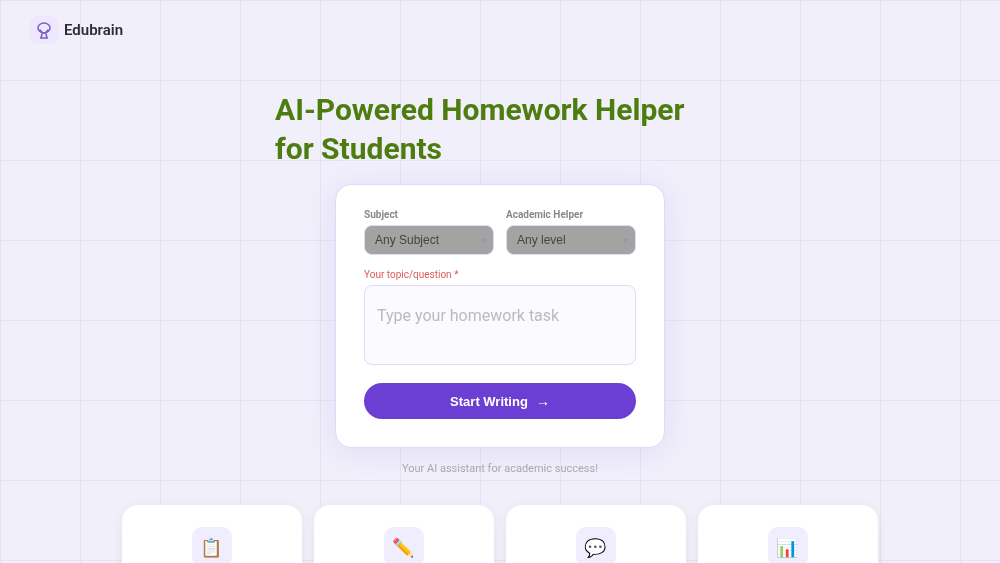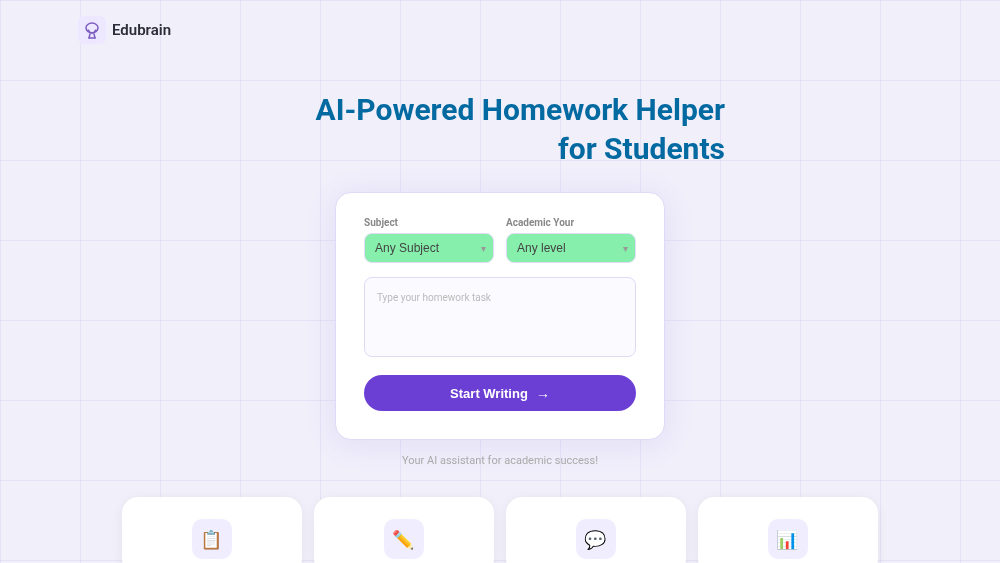--- a/index.html
+++ b/index.html
@@ -23,21 +23,20 @@
       height: 100%;
     }
 
     
     .navbar {
       position: relative;
       z-index: 10;
       display: flex;
       align-items: flex-start;
       padding: 16px 30px;
-      margin-left: 48px;
     }
     .logo-area {
       display: flex;
       align-items: center;
       gap: 6px;
     }
     .logo-icon {
       width: 28px;
       height: 28px;
       color: #7c5cbf;
@@ -54,25 +53,25 @@
       z-index: 10;
       display: flex;
       flex-direction: column;
       align-items: center;
       padding-top: 30px;
     }
 
     .hero-title {
       font-size: 30px;
       font-weight: 700;
-      color: #0369a1;
-      text-align: right;
+      color: #4d7c0f;
+      text-align: left;
       line-height: 1.3;
       max-width: 450px;
-      margin-bottom: 24px;
+      margin-bottom: 16px;
     }
 
     
     .card {
       background: white;
       border-radius: 16px;
       padding: 24px 28px 28px;
       width: 330px;
       box-shadow: 0 4px 30px rgba(130, 100, 220, 0.12);
       border: 1.5px solid #e0d9f7;
@@ -97,21 +96,21 @@
       font-weight: 700;
     }
 
     .select-wrapper {
       position: relative;
     }
 
     .select-field {
       width: 100%;
       appearance: none;
-      background: #86efac;
+      background: #a3a3a3;
       border: 1px solid #e0daf5;
       border-radius: 8px;
       padding: 7px 28px 7px 10px;
       font-size: 12px;
       color: #444;
       cursor: pointer;
       outline: none;
     }
 
     .select-arrow {
@@ -136,22 +135,22 @@
       margin-bottom: 5px;
     }
 
     .textarea-label span {
       color: #e05a5a;
     }
 
     .homework-textarea {
       border: 1px solid #e0daf5;
       border-radius: 8px;
-      padding: 14px 12px;
-      font-size: 10px;
+      padding: 20px 12px;
+      font-size: 16px;
       color: #0369a1;
       resize: none;
       height: 80px;
       background: #fafaff;
       outline: none;
       font-family: inherit;
     }
 
     .homework-textarea::placeholder {
       color: #bbb;
@@ -261,35 +260,38 @@
             <option>Math</option>
             <option>Science</option>
             <option>English</option>
             <option>History</option>
             <option>Computer Science</option>
           </select>
           <span class="select-arrow">▾</span>
         </div>
       </div>
       <div class="field-group">
-        <label class="field-label">Academic Your</label>
+        <label class="field-label">Academic Helper</label>
         <div class="select-wrapper">
           <select class="select-field">
             <option>Any level</option>
             <option>Elementary</option>
             <option>Middle School</option>
             <option>High School</option>
             <option>College</option>
           </select>
           <span class="select-arrow">▾</span>
         </div>
       </div>
     </div>
 
     <div class="textarea-group">
+      <label class="textarea-label">
+        <span>Your topic/question</span><span class="required-star"> *</span>
+      </label>
       <textarea class="homework-textarea" placeholder="Type your homework task" style=""></textarea>
     </div>
 
     <button class="start-btn">
       <span>Start Writing</span>
       <span class="arrow-icon">→</span>
     </button>
   </div>
 
   <p class="subtitle">Your AI assistant for academic success!</p>

